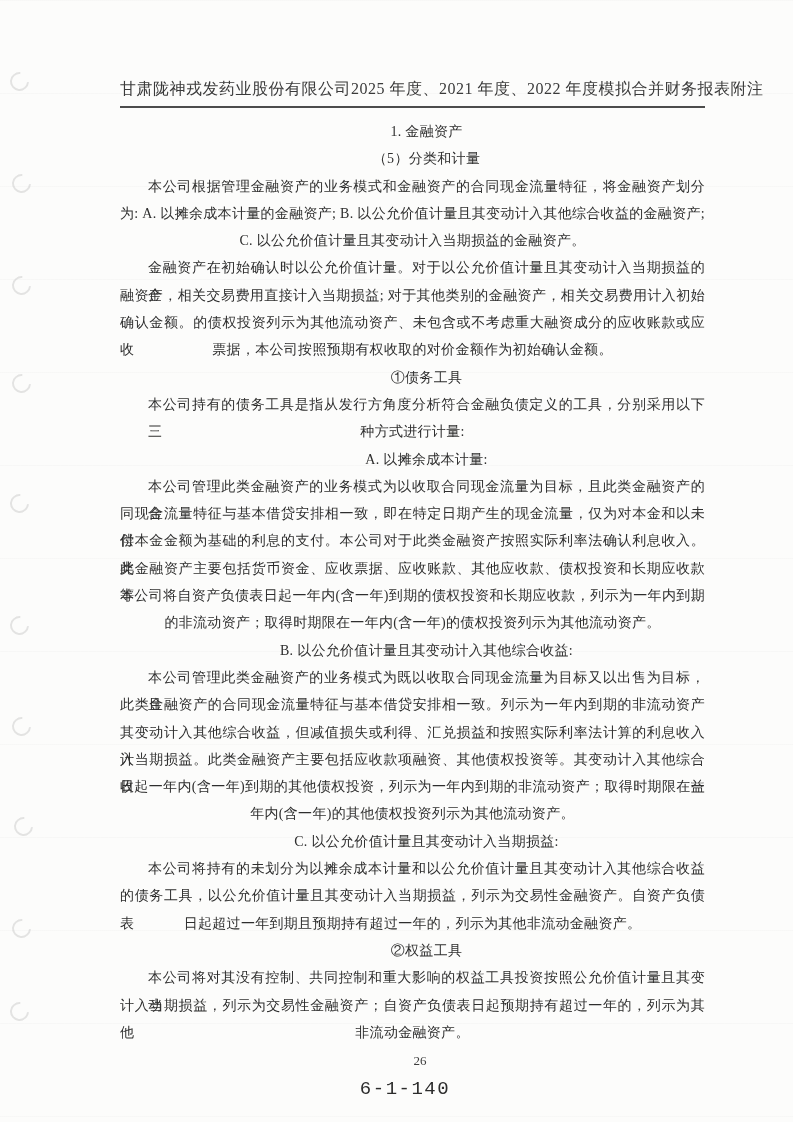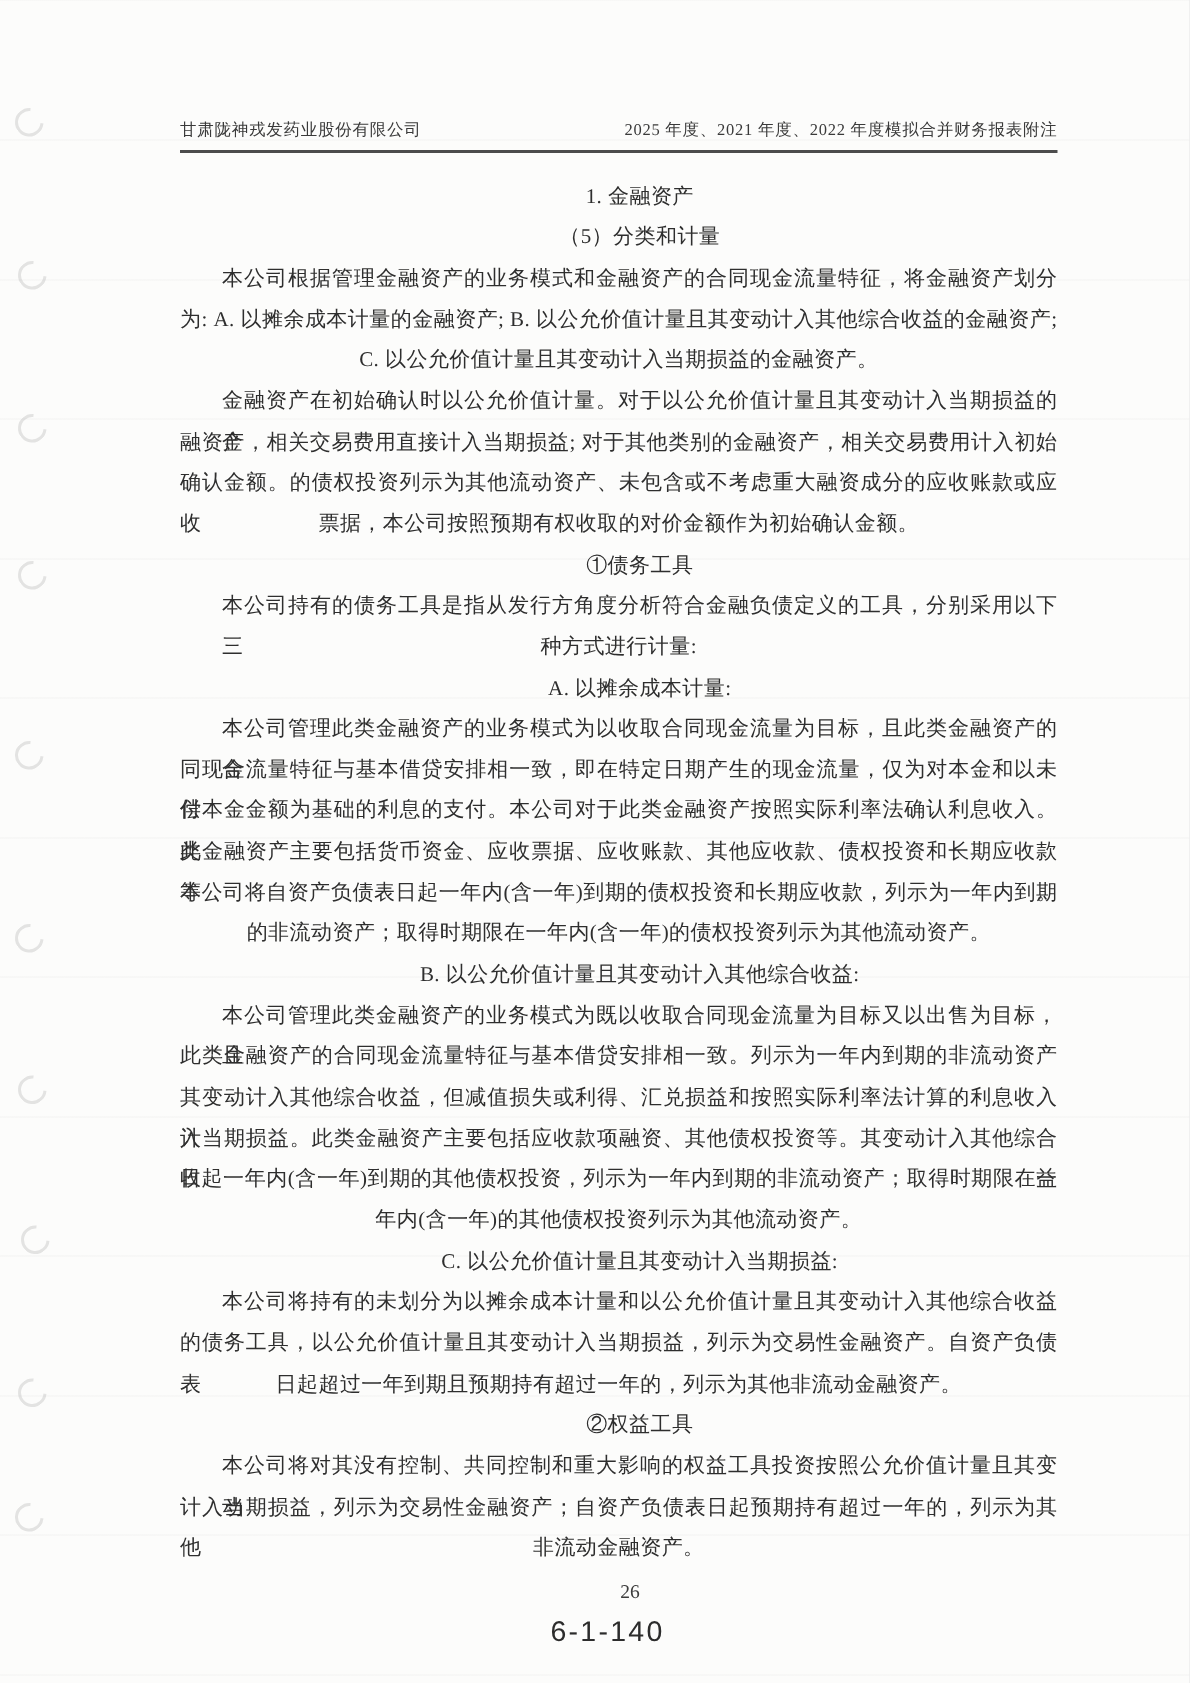--- a/index.html
+++ b/index.html
@@ -38,21 +38,21 @@
   .header {
     position: absolute;
     left: 120px;
     top: 79px;
     width: 585px;
     display: flex;
     justify-content: space-between;
     align-items: flex-end;
     border-bottom: 2px solid #4c4c4c;
     padding-bottom: 6px;
-    font-size: 11px;
+    font-size: 16px;
     letter-spacing: 0.5px;
     color: #3a3a3a;
     white-space: nowrap;
   }
   .doc-body {
     position: absolute;
     left: 120px;
     top: 118px;
     width: 585px;
     font-size: 14px;
@@ -84,21 +84,21 @@
   }
   .footer-sheetnum {
     position: absolute;
     left: 105px;
     top: 1078px;
     width: 600px;
     text-align: center;
     font-size: 19px;
     letter-spacing: 1.5px;
     color: #2c2c2c;
-    font-family: Liberation Sans, sans-serif;
+    font-family: Liberation Mono, monospace;
   }
 </style>
 </head>
 <body>
 
 <div class="page">
 
   <div class="header">
     <span>甘肃陇神戎发药业股份有限公司</span>
     <span>2025 年度、2021 年度、2022 年度模拟合并财务报表附注</span>

